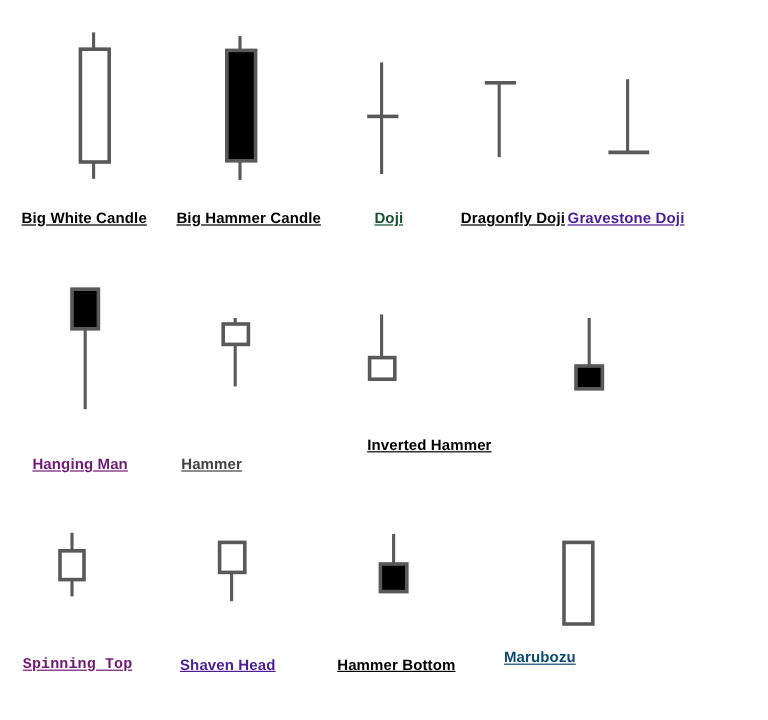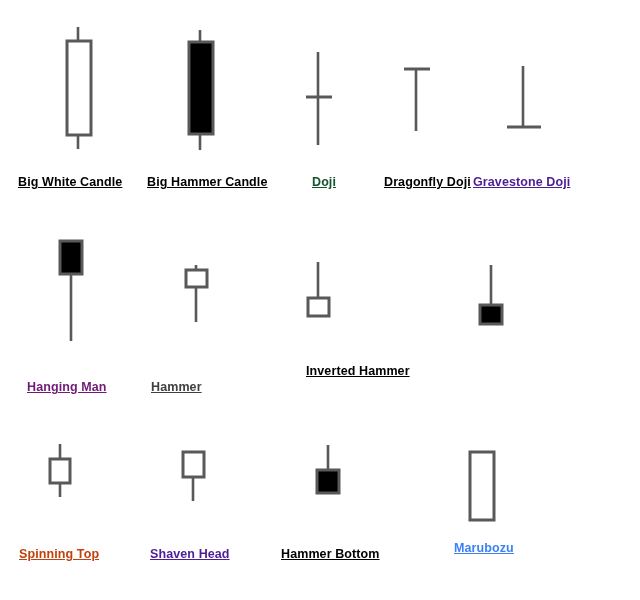--- a/index.html
+++ b/index.html
@@ -95,17 +95,17 @@
       </g>
     </svg>
     <div class="candle-label" style="left: 18px; top: 176px; color: rgb(0, 0, 0);">Big White Candle</div>
     <div class="candle-label" style="left: 147px; top: 176px; color: rgb(0, 0, 0);">Big Hammer Candle</div>
     <div class="candle-label" style="left: 312px; top: 176px; color: #14532d; text-align: center;">Doji</div>
     <div class="candle-label" style="left: 384px; top: 176px; color: rgb(0, 0, 0);">Dragonfly Doji</div>
     <div class="candle-label" style="left: 473px; top: 176px; color: #4c1d95; text-align: right;">Gravestone Doji</div>
     <div class="candle-label" style="left: 27px; top: 381px; color: #701a75;">Hanging Man</div>
     <div class="candle-label" style="left: 151px; top: 381px; color: #404040;">Hammer</div>
     <div class="candle-label" style="left: 262px; top: 365px; color: rgb(0, 0, 0); margin-left: 44px;">Inverted Hammer</div>
-    <div class="candle-label" style="left: 19px; top: 548px; color: #c2410c;">Spinning Top</div>
+    <div class="candle-label" style="left: 19px; top: 548px; color: #701a75; font-family: Liberation Mono, monospace;">Spinning Top</div>
     <div class="candle-label" style="left: 150px; top: 548px; color: #4c1d95;">Shaven Head</div>
     <div class="candle-label" style="left: 281px; top: 548px; color: rgb(0, 0, 0);">Hammer Bottom</div>
-    <div class="candle-label" style="left: 454px; top: 542px; color: #3b82f6;">Marubozu</div>
+    <div class="candle-label" style="left: 420px; top: 542px; color: #0c4a6e;">Marubozu</div>
   </div>
 
 </body></html>

